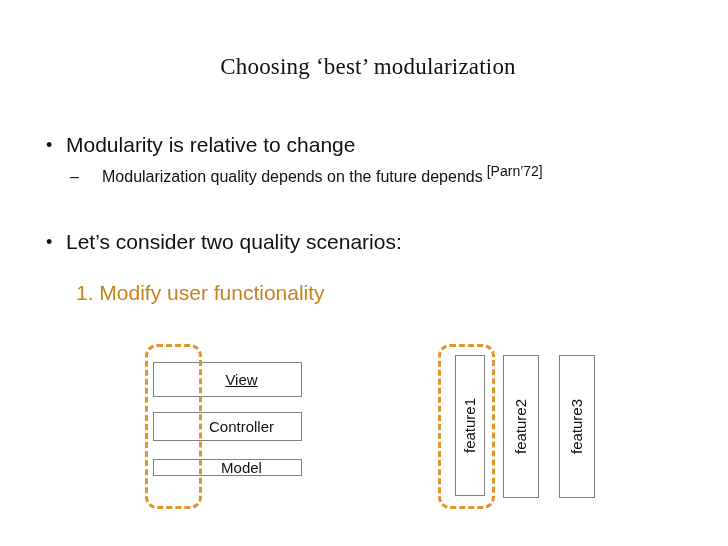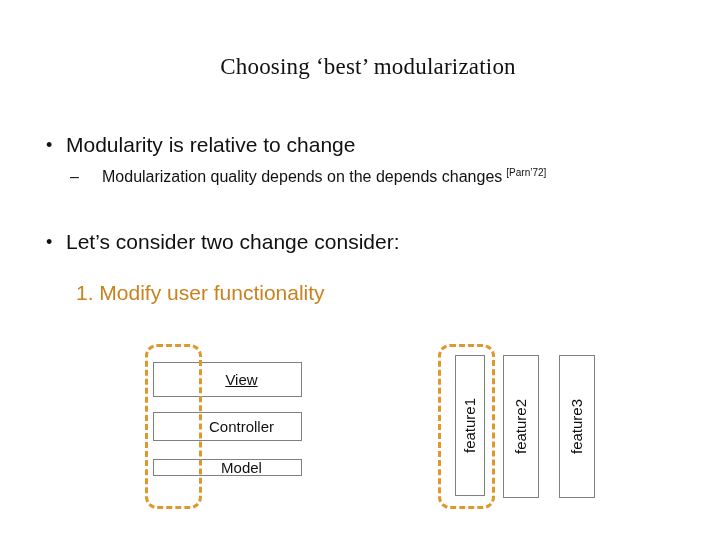--- a/index.html
+++ b/index.html
@@ -61,21 +61,21 @@
     color: #111111;
   }
   .bullet-l2 .dash {
     width: 32px;
     flex: 0 0 32px;
     font-size: 16px;
     line-height: 22px;
   }
   .bullet-l2 .txt { white-space: nowrap; }
   .cite {
-    font-size: 10px;
+    font-size: 14px;
     vertical-align: super;
     line-height: 0;
     margin-left: 4px;
   }
 
   .scenario-line {
     position: absolute;
     font-size: 21px;
     line-height: 24px;
     color: #C8821E;
@@ -127,26 +127,26 @@
 
 <div class="slide-title">Choosing ‘best’ modularization</div>
 
 <div class="bullet-l1" style="left:40px; top:131px;">
   <span class="dot">•</span>
   <span class="txt">Modularity is relative to change</span>
 </div>
 
 <div class="bullet-l2" style="left:70px; top:166px;">
   <span class="dash">–</span>
-  <span class="txt"><span>Modularization quality depends on the depends changes</span><span class="cite">[Parn’72]</span></span>
+  <span class="txt"><span>Modularization quality depends on the future depends</span><span class="cite">[Parn’72]</span></span>
 </div>
 
 <div class="bullet-l1" style="left:40px; top:228px;">
   <span class="dot">•</span>
-  <span class="txt">Let’s consider two change consider:</span>
+  <span class="txt">Let’s consider two quality scenarios:</span>
 </div>
 
 <div class="scenario-line" style="left:76px; top:281px;">1. Modify user functionality</div>
 
 <div class="diagram">
 
   <div class="hbox" style="left:153px; top:362px; width:149px; height:35px;text-decoration:underline;">
     <span class="lbl">View</span>
   </div>
 

